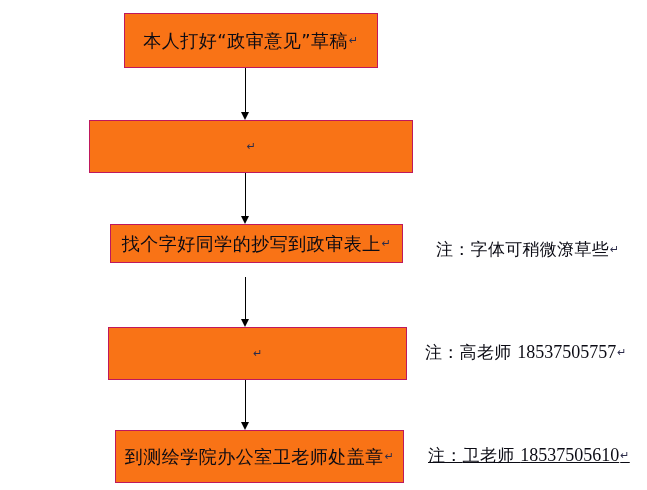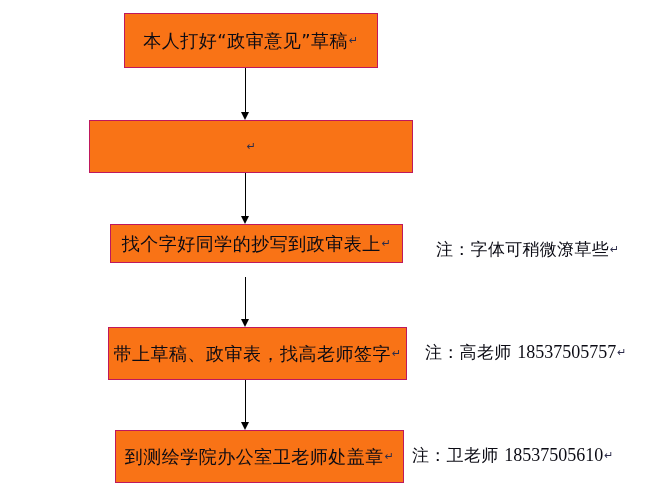--- a/index.html
+++ b/index.html
@@ -110,35 +110,34 @@
   <div class="note" style="left:420px; top:240px;margin-left:16px;">
     <span>注：</span><span>字体可稍微潦草些</span><span class="phone"></span><span class="pilcrow">↵</span>
   </div>
 
   <div class="connector" style="left:245px; top:277px; width:1px; height:50px;">
     <div class="stem" style="height:42px;"></div>
     <div class="head" style="top:42px;"></div>
   </div>
 
   <div class="node" style="left:108px; top:327px; width:299px; height:53px;">
-    <span class="txt">带上草稿、政审表，找高老师签字</span>
       <span class="pilcrow">↵</span>
   </div>
 
   <div class="note" style="left:425px; top:343px;">
     <span>注：</span><span>高老师 </span><span class="phone">18537505757</span><span class="pilcrow">↵</span>
   </div>
 
   <div class="connector" style="left:245px; top:380px; width:1px; height:50px;">
     <div class="stem" style="height:42px;"></div>
     <div class="head" style="top:42px;"></div>
   </div>
 
   <div class="node" style="left:115px; top:430px; width:289px; height:53px;">
     <span class="txt">到测绘学院办公室卫老师处盖章</span>
       <span class="pilcrow">↵</span>
   </div>
 
-  <div class="note" style="left:412px; top:446px;">
+  <div class="note" style="left:428px; top:446px;text-decoration:underline;">
     <span>注：</span><span>卫老师 </span><span class="phone">18537505610</span><span class="pilcrow">↵</span>
   </div>
 
 </div>
 
 </body></html>

